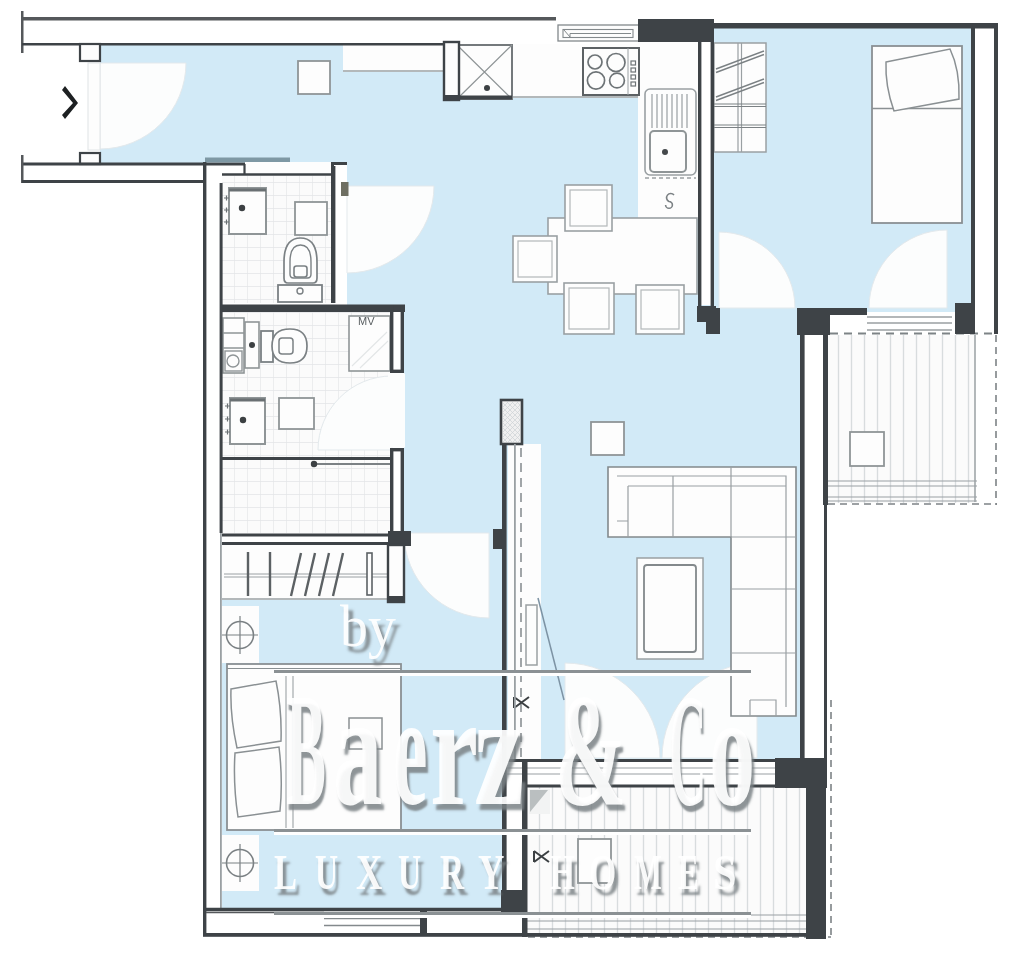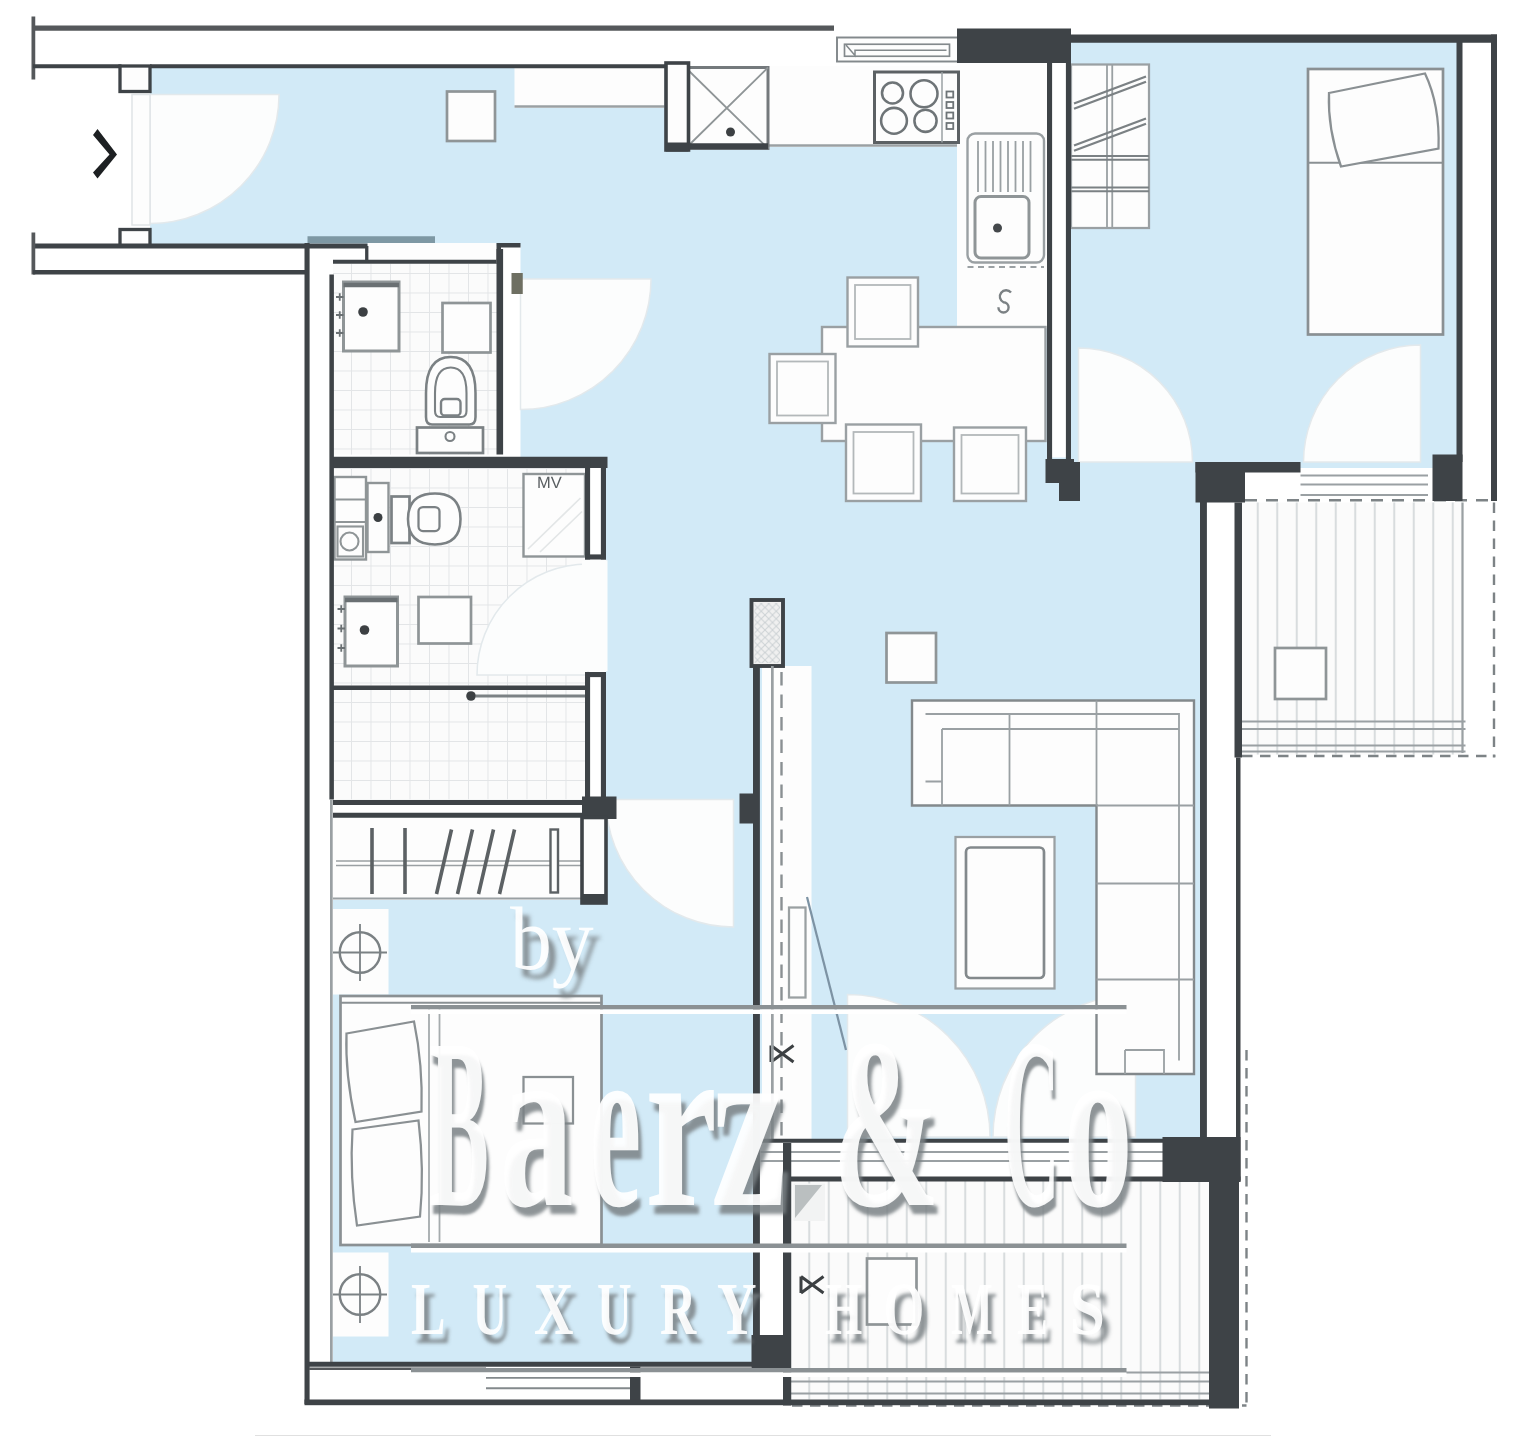--- a/index.html
+++ b/index.html
@@ -1,16 +1,16 @@
 <!DOCTYPE html>
 <html><head>
 <meta charset="utf-8">
 <style>
   html,body{margin:0;padding:0;background:#ffffff;}
-  #page{position:relative;width:1024px;height:957px;overflow:hidden;background:#737373;font-family:"Liberation Serif",serif;}
+  #page{position:relative;width:1024px;height:957px;overflow:hidden;background:#15803d;font-family:"Liberation Serif",serif;}
   #plan{position:absolute;left:0;top:0;}
   .wm{position:absolute;color:rgba(255,255,255,0.93);text-shadow:5px 6px 3px rgba(122,129,133,0.85);transform-origin:0 0;white-space:pre;}
 </style>
 </head>
 <body>
 <div id="page">
 <svg id="plan" width="1024" height="957" viewBox="0 0 1024 957" xmlns="http://www.w3.org/2000/svg">
 
 <rect x="0" y="0" width="1024" height="957" fill="#ffffff"></rect>
 <g id="floors">

